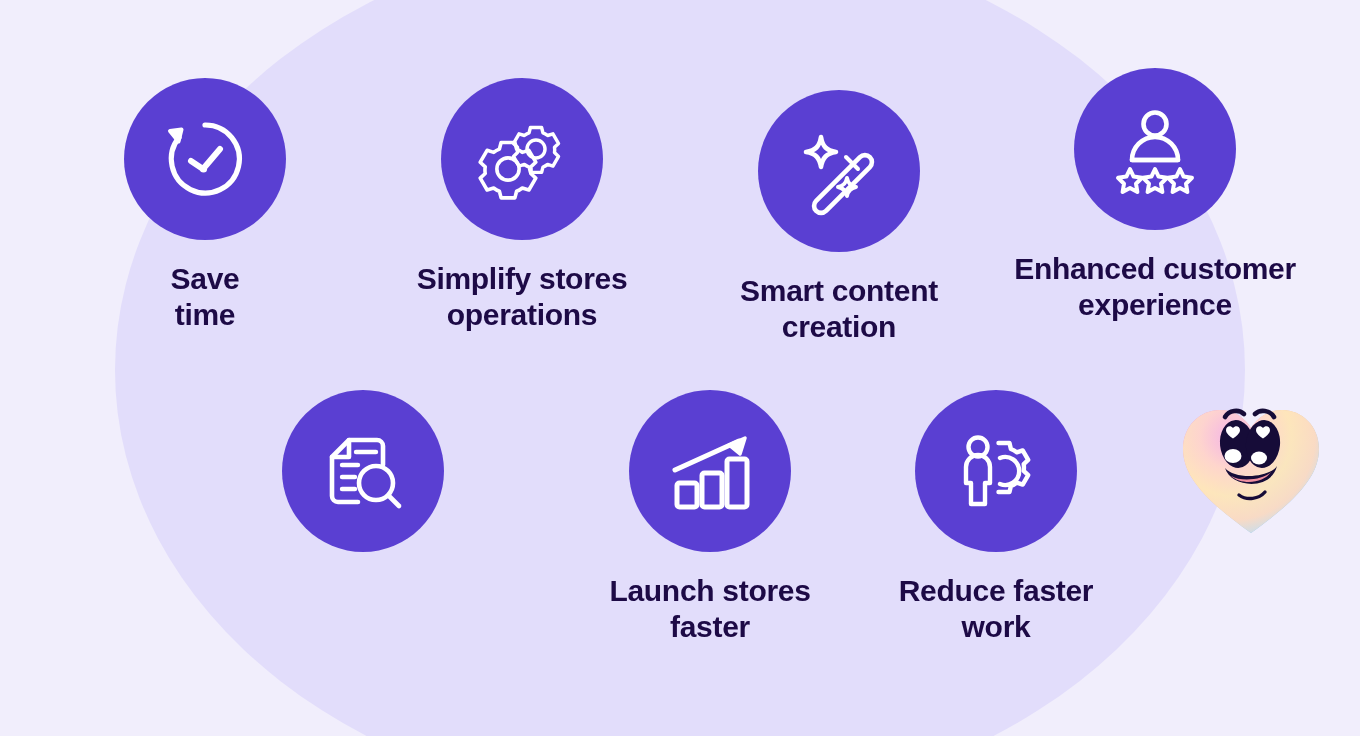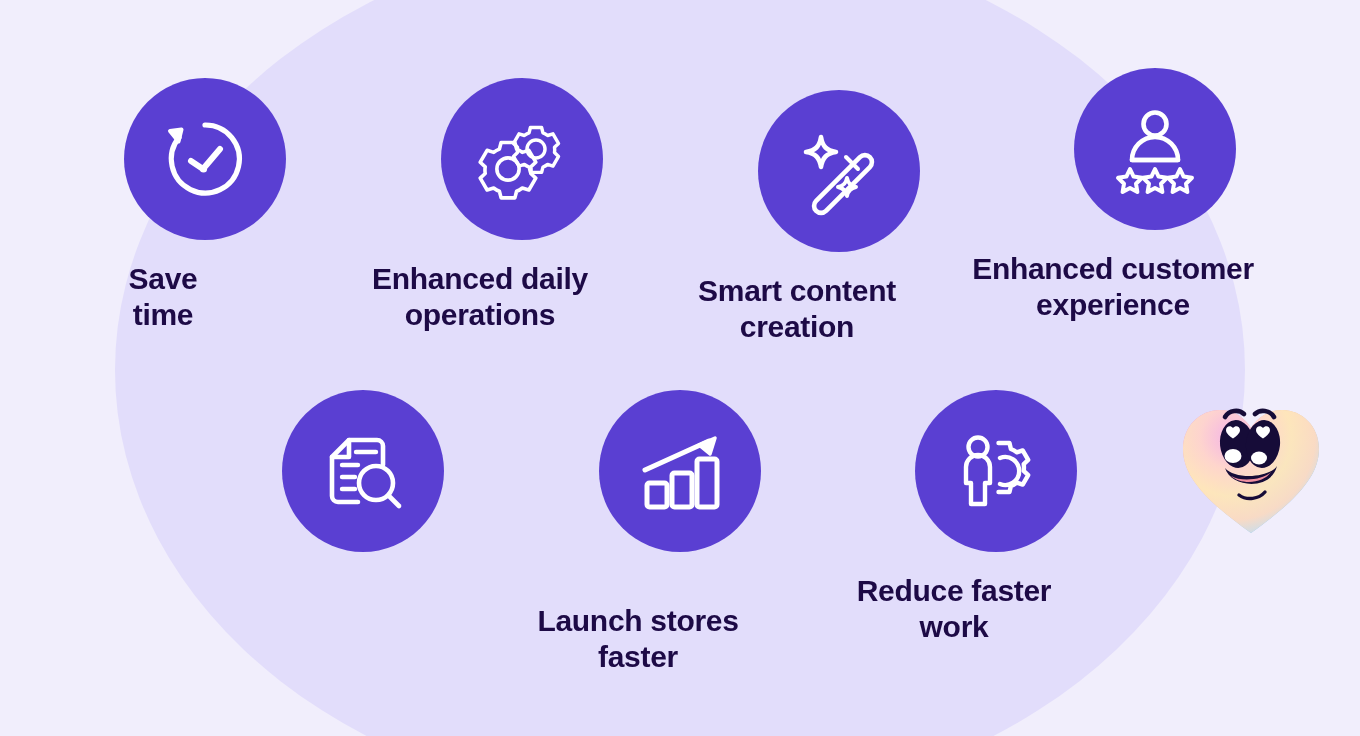--- a/index.html
+++ b/index.html
@@ -17,21 +17,20 @@
     background:#e2ddfb;
     border-radius:50%;
     z-index:0;
   }
   .content { position:absolute; inset:0; z-index:2; }
 
   .card {
     position:absolute;
     display:flex;
     flex-direction:column;
-    align-items:center;
   }
   .icon-circle {
     width:162px; height:162px;
     border-radius:50%;
     background:#5a3fd2;
     display:flex; align-items:center; justify-content:center;
   }
   .icon-circle svg { display:block; }
   .card-label {
     margin-top:21px;
@@ -44,21 +43,21 @@
     white-space:pre-line;
   }
 
   
   #card-0 { left:124px;  top:78px; width:162px; }
   #card-1 { left:441px;  top:78px; width:162px; }
   #card-2 { left:758px;  top:90px; width:162px; }
   #card-3 { left:1074px; top:68px; width:162px; }
   
   #card-4 { left:282px;  top:390px; width:162px; }
-  #card-5 { left:599px;  top:390px; width:162px;gap:30px; }
+  #card-5 { left:629px;  top:390px; width:162px; }
   #card-6 { left:915px;  top:390px; width:162px; }
 
   #card-0 .card-label, #card-1 .card-label,
   #card-2 .card-label, #card-3 .card-label,
   #card-4 .card-label, #card-5 .card-label,
   #card-6 .card-label { width:330px; margin-left:-84px; }
 
   .mascot {
     position:absolute;
     left:1175px; top:392px;
@@ -96,21 +95,21 @@
             <path d="M-6.5,-25 h13 l1.6,6.2 a20,20 0 0 1 5.4,3.1 l6.2,-1.9 6.5,11.2 -4.7,4.4 a20,20 0 0 1 0,6.2 l4.7,4.4 -6.5,11.2 -6.2,-1.9 a20,20 0 0 1 -5.4,3.1 l-1.6,6.2 h-13 l-1.6,-6.2 a20,20 0 0 1 -5.4,-3.1 l-6.2,1.9 -6.5,-11.2 4.7,-4.4 a20,20 0 0 1 0,-6.2 l-4.7,-4.4 6.5,-11.2 6.2,1.9 a20,20 0 0 1 5.4,-3.1 z"></path>
             <circle cx="0" cy="0" r="10.5"></circle>
           </g>
           <g transform="translate(64,40) scale(0.86)">
             <path d="M-6.5,-25 h13 l1.6,6.2 a20,20 0 0 1 5.4,3.1 l6.2,-1.9 6.5,11.2 -4.7,4.4 a20,20 0 0 1 0,6.2 l4.7,4.4 -6.5,11.2 -6.2,-1.9 a20,20 0 0 1 -5.4,3.1 l-1.6,6.2 h-13 l-1.6,-6.2 a20,20 0 0 1 -5.4,-3.1 l-6.2,1.9 -6.5,-11.2 4.7,-4.4 a20,20 0 0 1 0,-6.2 l-4.7,-4.4 6.5,-11.2 6.2,1.9 a20,20 0 0 1 5.4,-3.1 z" stroke-width="4"></path>
             <circle cx="0" cy="0" r="10.5" stroke-width="4"></circle>
           </g>
         </svg>
       </span>
     </div>
-    <div class="card-label">Enhanced daily
+    <div class="card-label">Simplify stores
 operations</div>
   </div>
 
   <div class="card" id="card-2">
     <div class="icon-circle">
       <span>
         <svg width="96" height="96" viewBox="0 0 96 96" fill="none" stroke="#fff" stroke-width="4.6" stroke-linecap="round" stroke-linejoin="round">
           <rect x="14" y="54" width="76" height="14" rx="7" transform="rotate(-45 52 61)"></rect>
           <path d="M55 34 L67 46" stroke-width="4"></path>
           <path d="M30 14 C31.5 23.5 35.5 27.5 45 29 C35.5 30.5 31.5 34.5 30 44 C28.5 34.5 24.5 30.5 15 29 C24.5 27.5 28.5 23.5 30 14 Z"></path>

